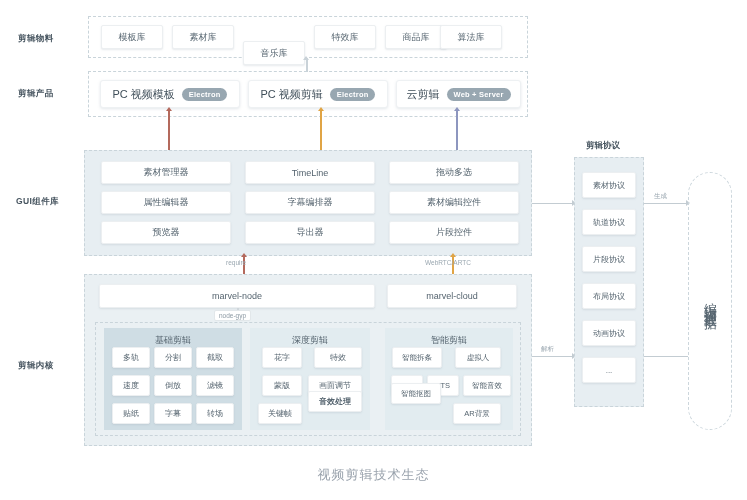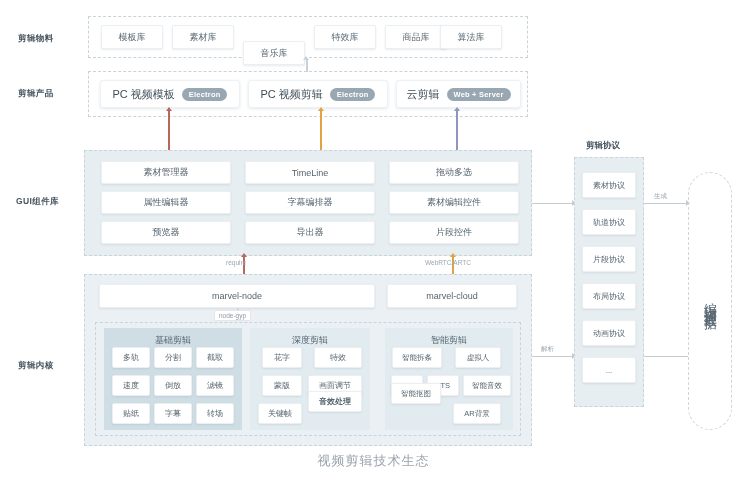--- a/index.html
+++ b/index.html
@@ -331,15 +331,15 @@
   <div class="hline" style="left:644px;top:203px;width:44px;"></div>
   <div class="arrowright" style="left:686px;top:200px;"></div>
   <div class="conlabel" style="left:654px;top:192px;">生成</div>
 
   <div class="hline" style="left:644px;top:356px;width:44px;"></div>
 
   <div class="vertbox" style="left:688px;top:172px;width:44px;height:258px;">
     <span class="verttext">编辑描述数据</span>
   </div>
 
-  <div class="caption" style="left:0;top:452px;">视频剪辑技术生态</div>
+  <div class="caption" style="left:0;top:466px;">视频剪辑技术生态</div>
 
 </div>
 
 </body></html>

